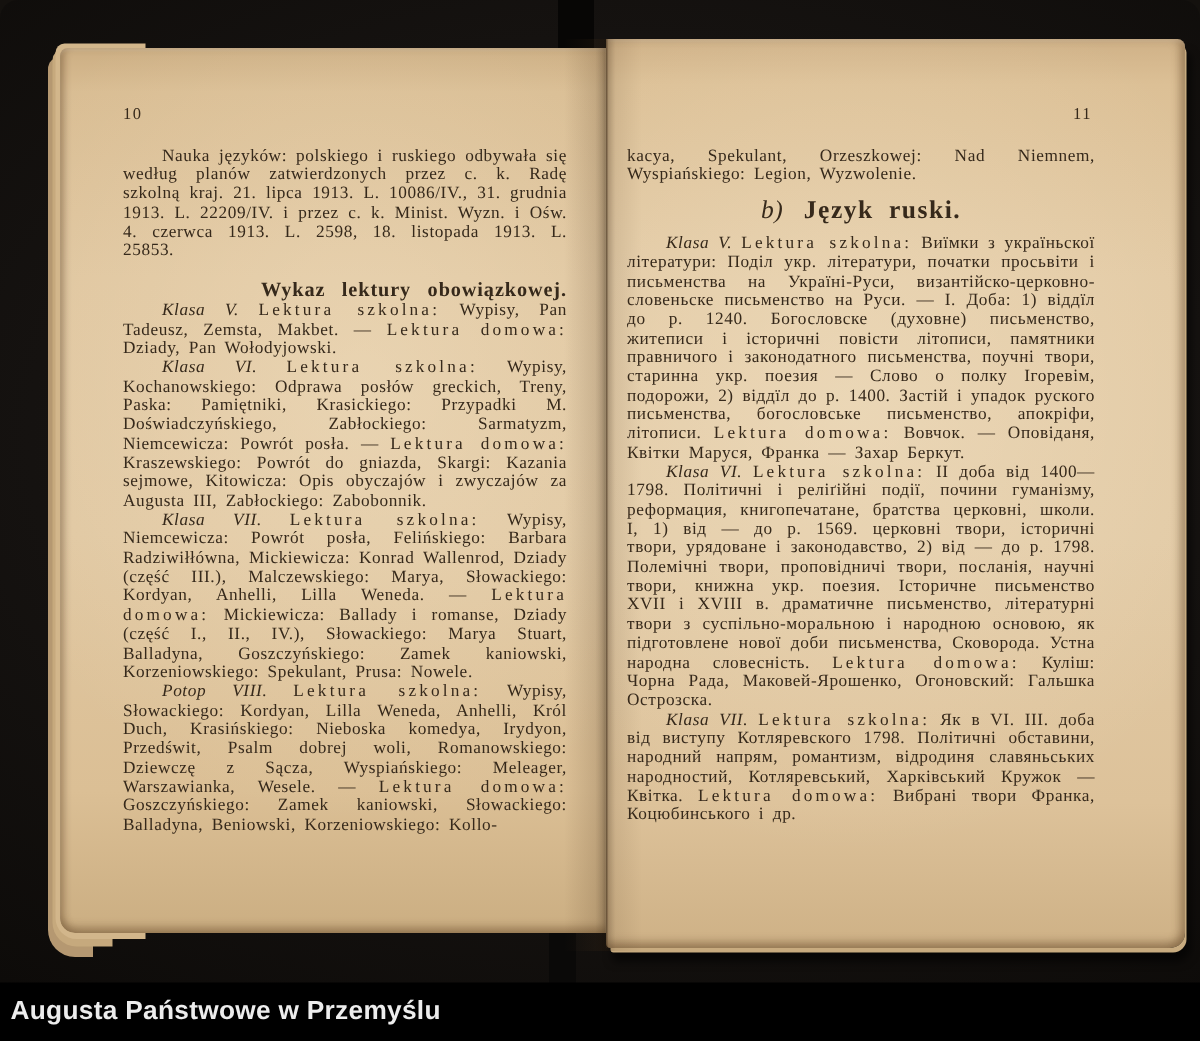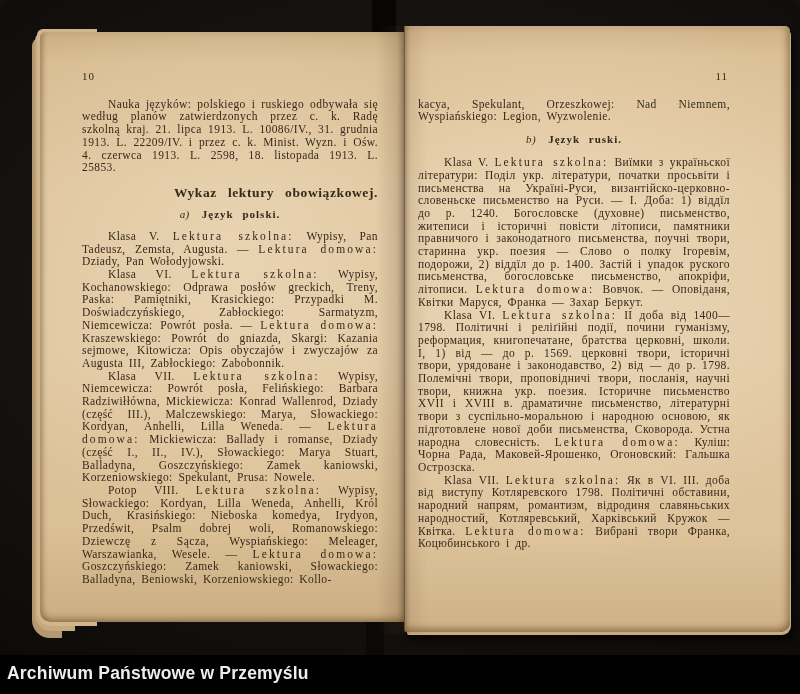--- a/index.html
+++ b/index.html
@@ -89,26 +89,26 @@
   }
   p.indent { text-indent: 26px; }
   .heading {
     margin: 11px 0 0 0;
     text-align: right; font-weight: bold;
     font-size: 13.5px; line-height: 16px;
     letter-spacing: 0.6px; word-spacing: 7px;
   }
   .sect {
     margin: 7px 0 9px 0; text-align: center;
-    font-size: 11px; line-height: 13px; word-spacing: 5px;
+    font-size: 17px; line-height: 13px; word-spacing: 5px;
   }
   .sect .prefix { font-style: italic; }
   .sect .name { font-weight: bold; letter-spacing: 1px; margin-left: 4px; }
   .sect.sect-right { margin: 10px 0 10px 0; }
-  .klasa { }
+  .klasa { font-style: italic; }
   .lspace { letter-spacing: 2.1px; word-spacing: 3px; }
   .credit-bar {
     position: absolute; left: 0; top: 655px; width: 800px; height: 39px;
     background: #000; z-index: 5;
   }
   .credit-bar span {
     position: absolute; left: 7px; top: 8px;
     font-family: "Liberation Sans", "DejaVu Sans", sans-serif;
     font-weight: bold; font-size: 17.5px; letter-spacing: 0.2px;
     color: #ededed;
@@ -127,29 +127,25 @@
     <div class="sheet s3"></div>
 
     <div class="page page-left">
       <div class="content content-left">
         <div class="pagenum">10</div>
 
         <p class="para indent">Nauka języków: polskiego i ruskiego odbywała się według planów zatwierdzonych przez c. k. Radę szkolną kraj. 21. lipca 1913. L. 10086/IV., 31. grudnia 1913. L. 22209/IV. i przez c. k. Minist. Wyzn. i Ośw. 4. czerwca 1913. L. 2598, 18. listopada 1913. L. 25853.</p>
 
         <h2 class="heading">Wykaz lektury obowiązkowej.</h2>
 
-        <div class="sect">
-          <span class="prefix">a)</span>
-          <span class="name">Język polski.</span>
-        </div>
 
         <p class="para indent">
           <span class="klasa">Klasa V.</span>
           <span class="lspace">Lektura szkolna:</span>
-          <span>Wypisy, Pan Tadeusz, Zemsta, Augusta. —</span>
+          <span>Wypisy, Pan Tadeusz, Zemsta, Makbet. —</span>
           <span class="lspace">Lektura domowa:</span>
           <span>Dziady, Pan Wołodyjowski.</span>
         </p>
 
         <p class="para indent">
           <span class="klasa">Klasa VI.</span>
           <span class="lspace">Lektura szkolna:</span>
           <span>Wypisy, Kochanowskiego: Odprawa posłów greckich, Treny, Paska: Pamiętniki, Krasickiego: Przypadki M. Doświadczyńskiego, Zabłockiego: Sarmatyzm, Niemcewicza: Powrót posła. —</span>
           <span class="lspace">Lektura domowa:</span>
           <span>Kraszewskiego: Powrót do gniazda, Skargi: Kazania sejmowe, Kitowicza: Opis obyczajów i zwyczajów za Augusta III, Zabłockiego: Zabobonnik.</span>
@@ -208,15 +204,15 @@
           <span>Вибрані твори Франка, Коцюбинського і др.</span>
         </p>
       </div>
     </div>
 
     <div class="crease"></div>
     <div class="gutter"></div>
   </div>
 
   <div class="credit-bar">
-    <span>Archiwum Państwowe w Przemyślu</span>
+    <span>Augusta Państwowe w Przemyślu</span>
   </div>
 </div>
 
 </body></html>

